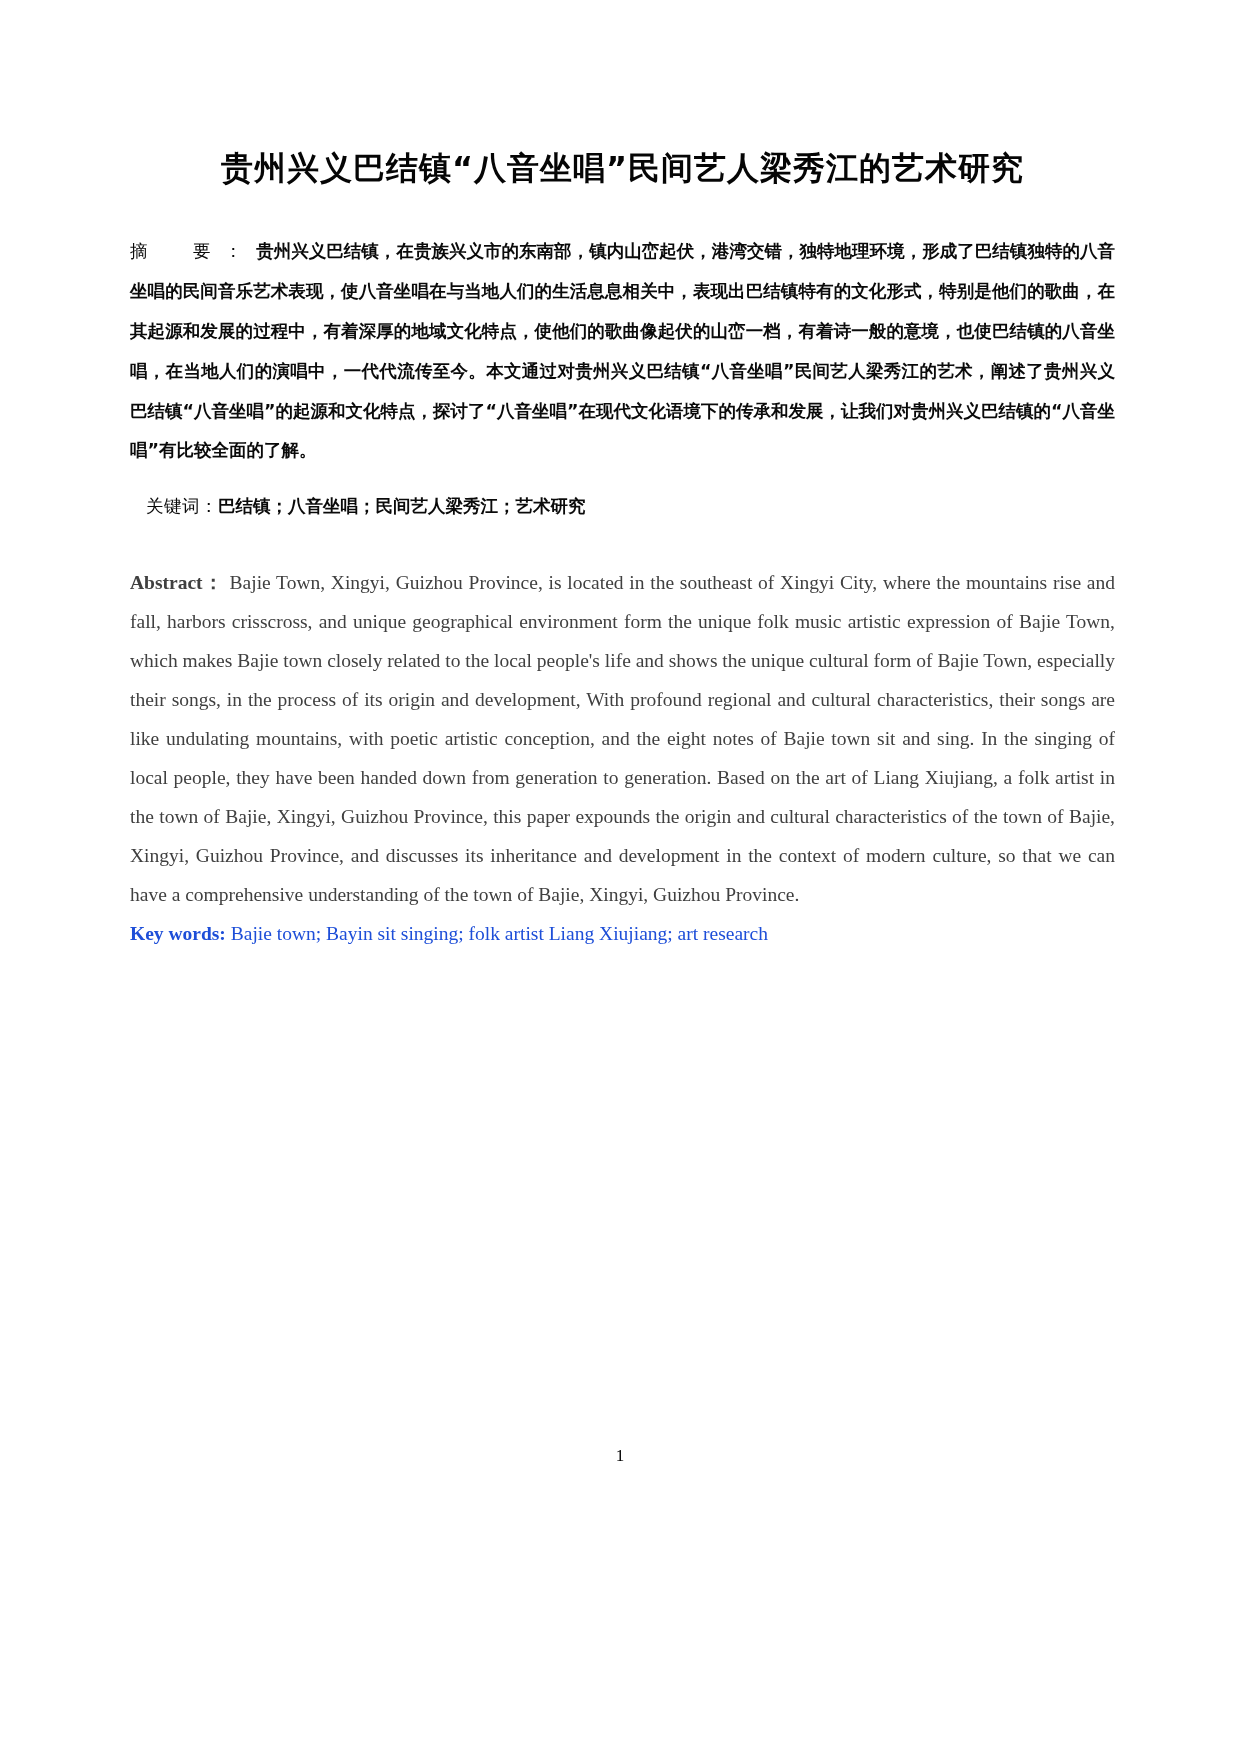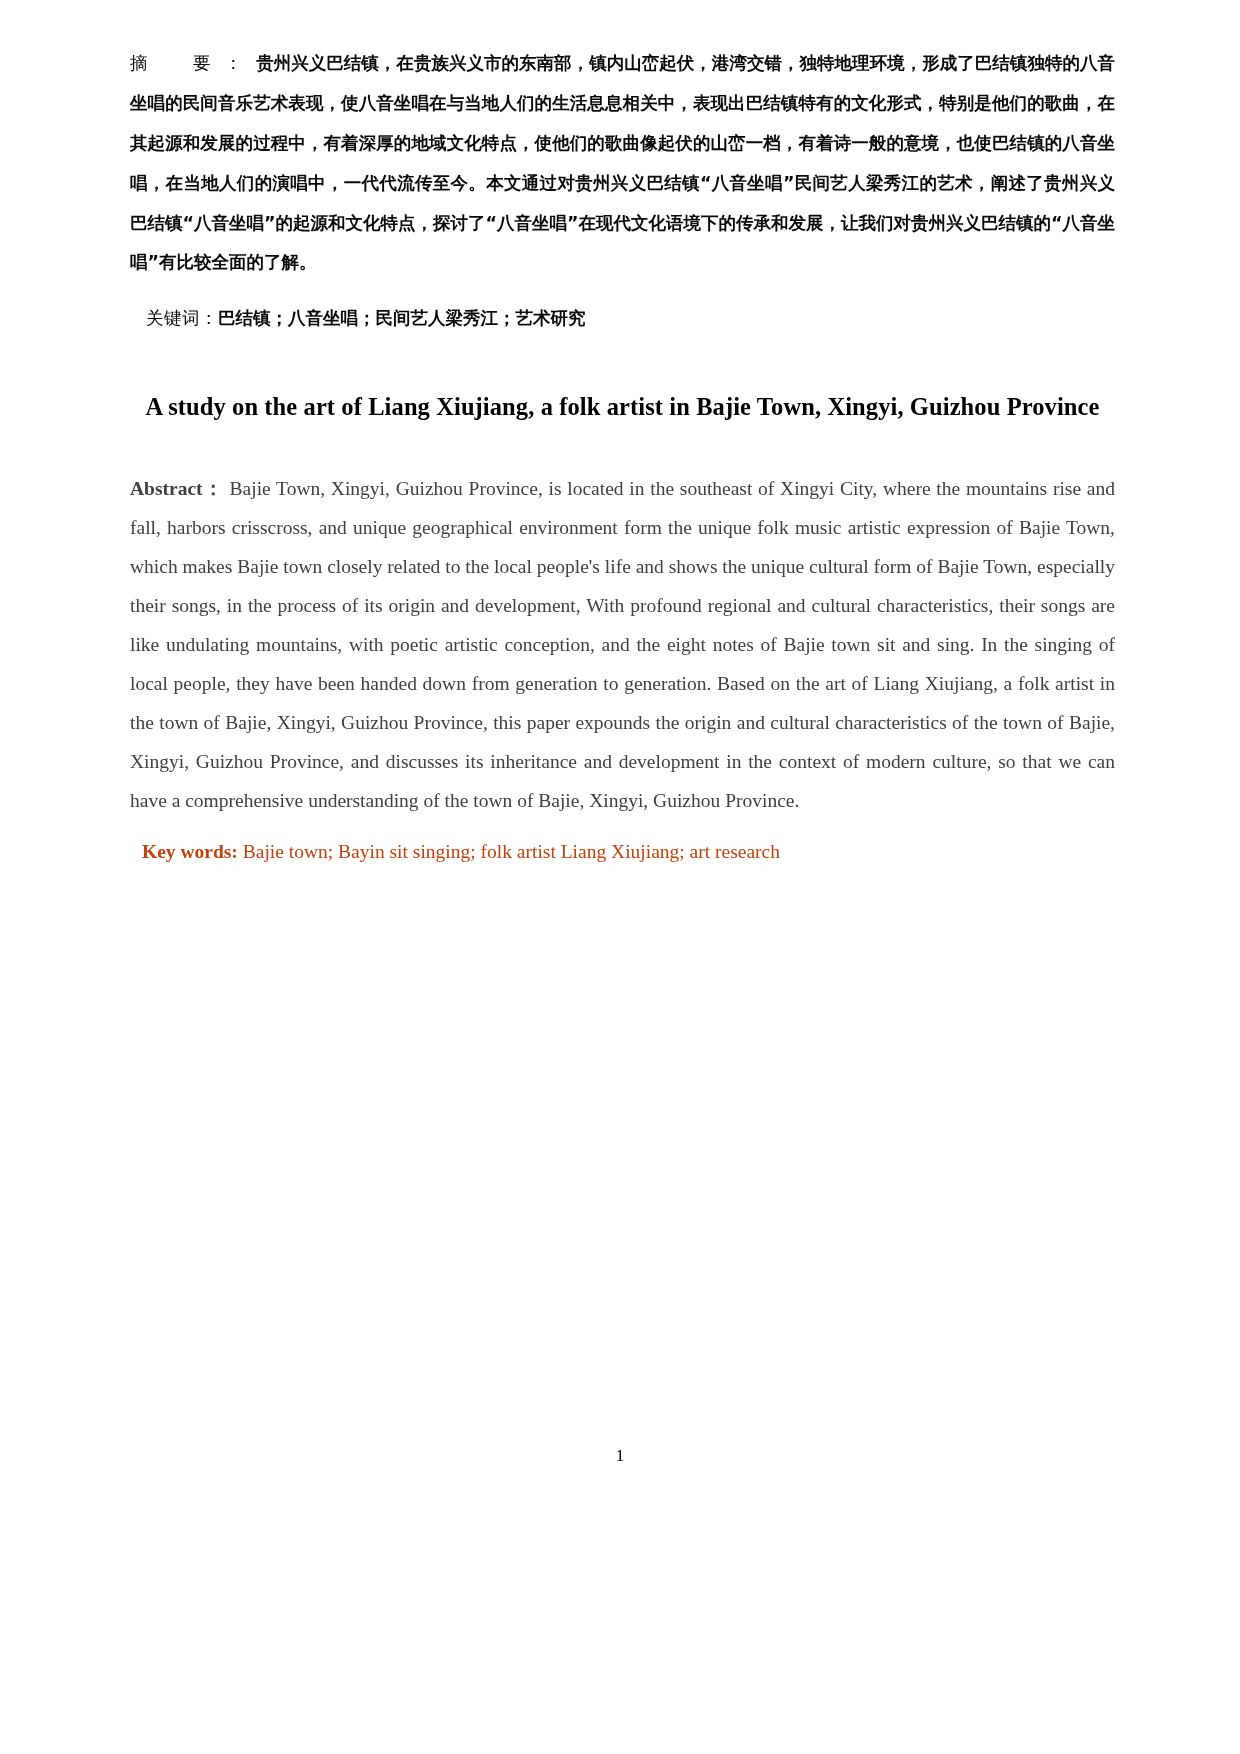--- a/index.html
+++ b/index.html
@@ -102,50 +102,50 @@
     margin: 0;
     color: #404040;
   }
   .en-label {
     font-weight: bold;
   }
   .en-keywords {
     font-family: "Liberation Serif", "DejaVu Serif", serif;
     font-size: 19.5px;
     line-height: 2.0;
-    margin: 12px;
-    color: #c2410c;
+    margin: 0;
+    color: #1d4ed8;
   }
 
   
   .page-number {
     position: absolute;
     left: 0;
     top: 1446px;
     width: 1240px;
     text-align: center;
     font-family: "Liberation Serif", "DejaVu Serif", serif;
     font-size: 17px;
     color: #000000;
   }
 </style>
 </head>
 <body>
 
 <div class="page">
   <div class="content">
 
+    <h1 class="cn-title">贵州兴义巴结镇“八音坐唱”民间艺人梁秀江的艺术研究</h1>
 
     <div class="cn-abstract-block">
       <p class="cn-para"><span class="cn-label cn-label-spaced">摘　要：</span><span>贵州兴义巴结镇，在贵族兴义市的东南部，镇内山峦起伏，港湾交错，独特地理环境，形成了巴结镇独特的八音坐唱的民间音乐艺术表现，使八音坐唱在与当地人们的生活息息相关中，表现出巴结镇特有的文化形式，特别是他们的歌曲，在其起源和发展的过程中，有着深厚的地域文化特点，使他们的歌曲像起伏的山峦一档，有着诗一般的意境，也使巴结镇的八音坐唱，在当地人们的演唱中，一代代流传至今。本文通过对贵州兴义巴结镇“八音坐唱”民间艺人梁秀江的艺术，阐述了贵州兴义巴结镇“八音坐唱”的起源和文化特点，探讨了“八音坐唱”在现代文化语境下的传承和发展，让我们对贵州兴义巴结镇的“八音坐唱”有比较全面的了解。</span></p>
 
       <p class="cn-keywords"><span class="cn-label">关键词：</span><span>巴结镇；八音坐唱；民间艺人梁秀江；艺术研究</span></p>
     </div>
 
-    <h2 class="en-title">A study on the art of Liang Xiujiang, a folk artist in Bajie Town, Xingyi, Guizhou Province</h2>
 
     <div class="en-abstract-block">
       <p class="en-para"><span class="en-label">Abstract：</span><span> Bajie Town, Xingyi, Guizhou Province, is located in the southeast of Xingyi City, where the mountains rise and fall, harbors crisscross, and unique geographical environment form the unique folk music artistic expression of Bajie Town, which makes Bajie town closely related to the local people's life and shows the unique cultural form of Bajie Town, especially their songs, in the process of its origin and development, With profound regional and cultural characteristics, their songs are like undulating mountains, with poetic artistic conception, and the eight notes of Bajie town sit and sing. In the singing of local people, they have been handed down from generation to generation. Based on the art of Liang Xiujiang, a folk artist in the town of Bajie, Xingyi, Guizhou Province, this paper expounds the origin and cultural characteristics of the town of Bajie, Xingyi, Guizhou Province, and discusses its inheritance and development in the context of modern culture, so that we can have a comprehensive understanding of the town of Bajie, Xingyi, Guizhou Province.</span></p>
 
       <p class="en-keywords"><span class="en-label">Key words:</span><span> Bajie town; Bayin sit singing; folk artist Liang Xiujiang; art research</span></p>
     </div>
 
   </div>
 
   <div class="page-number">1</div>

